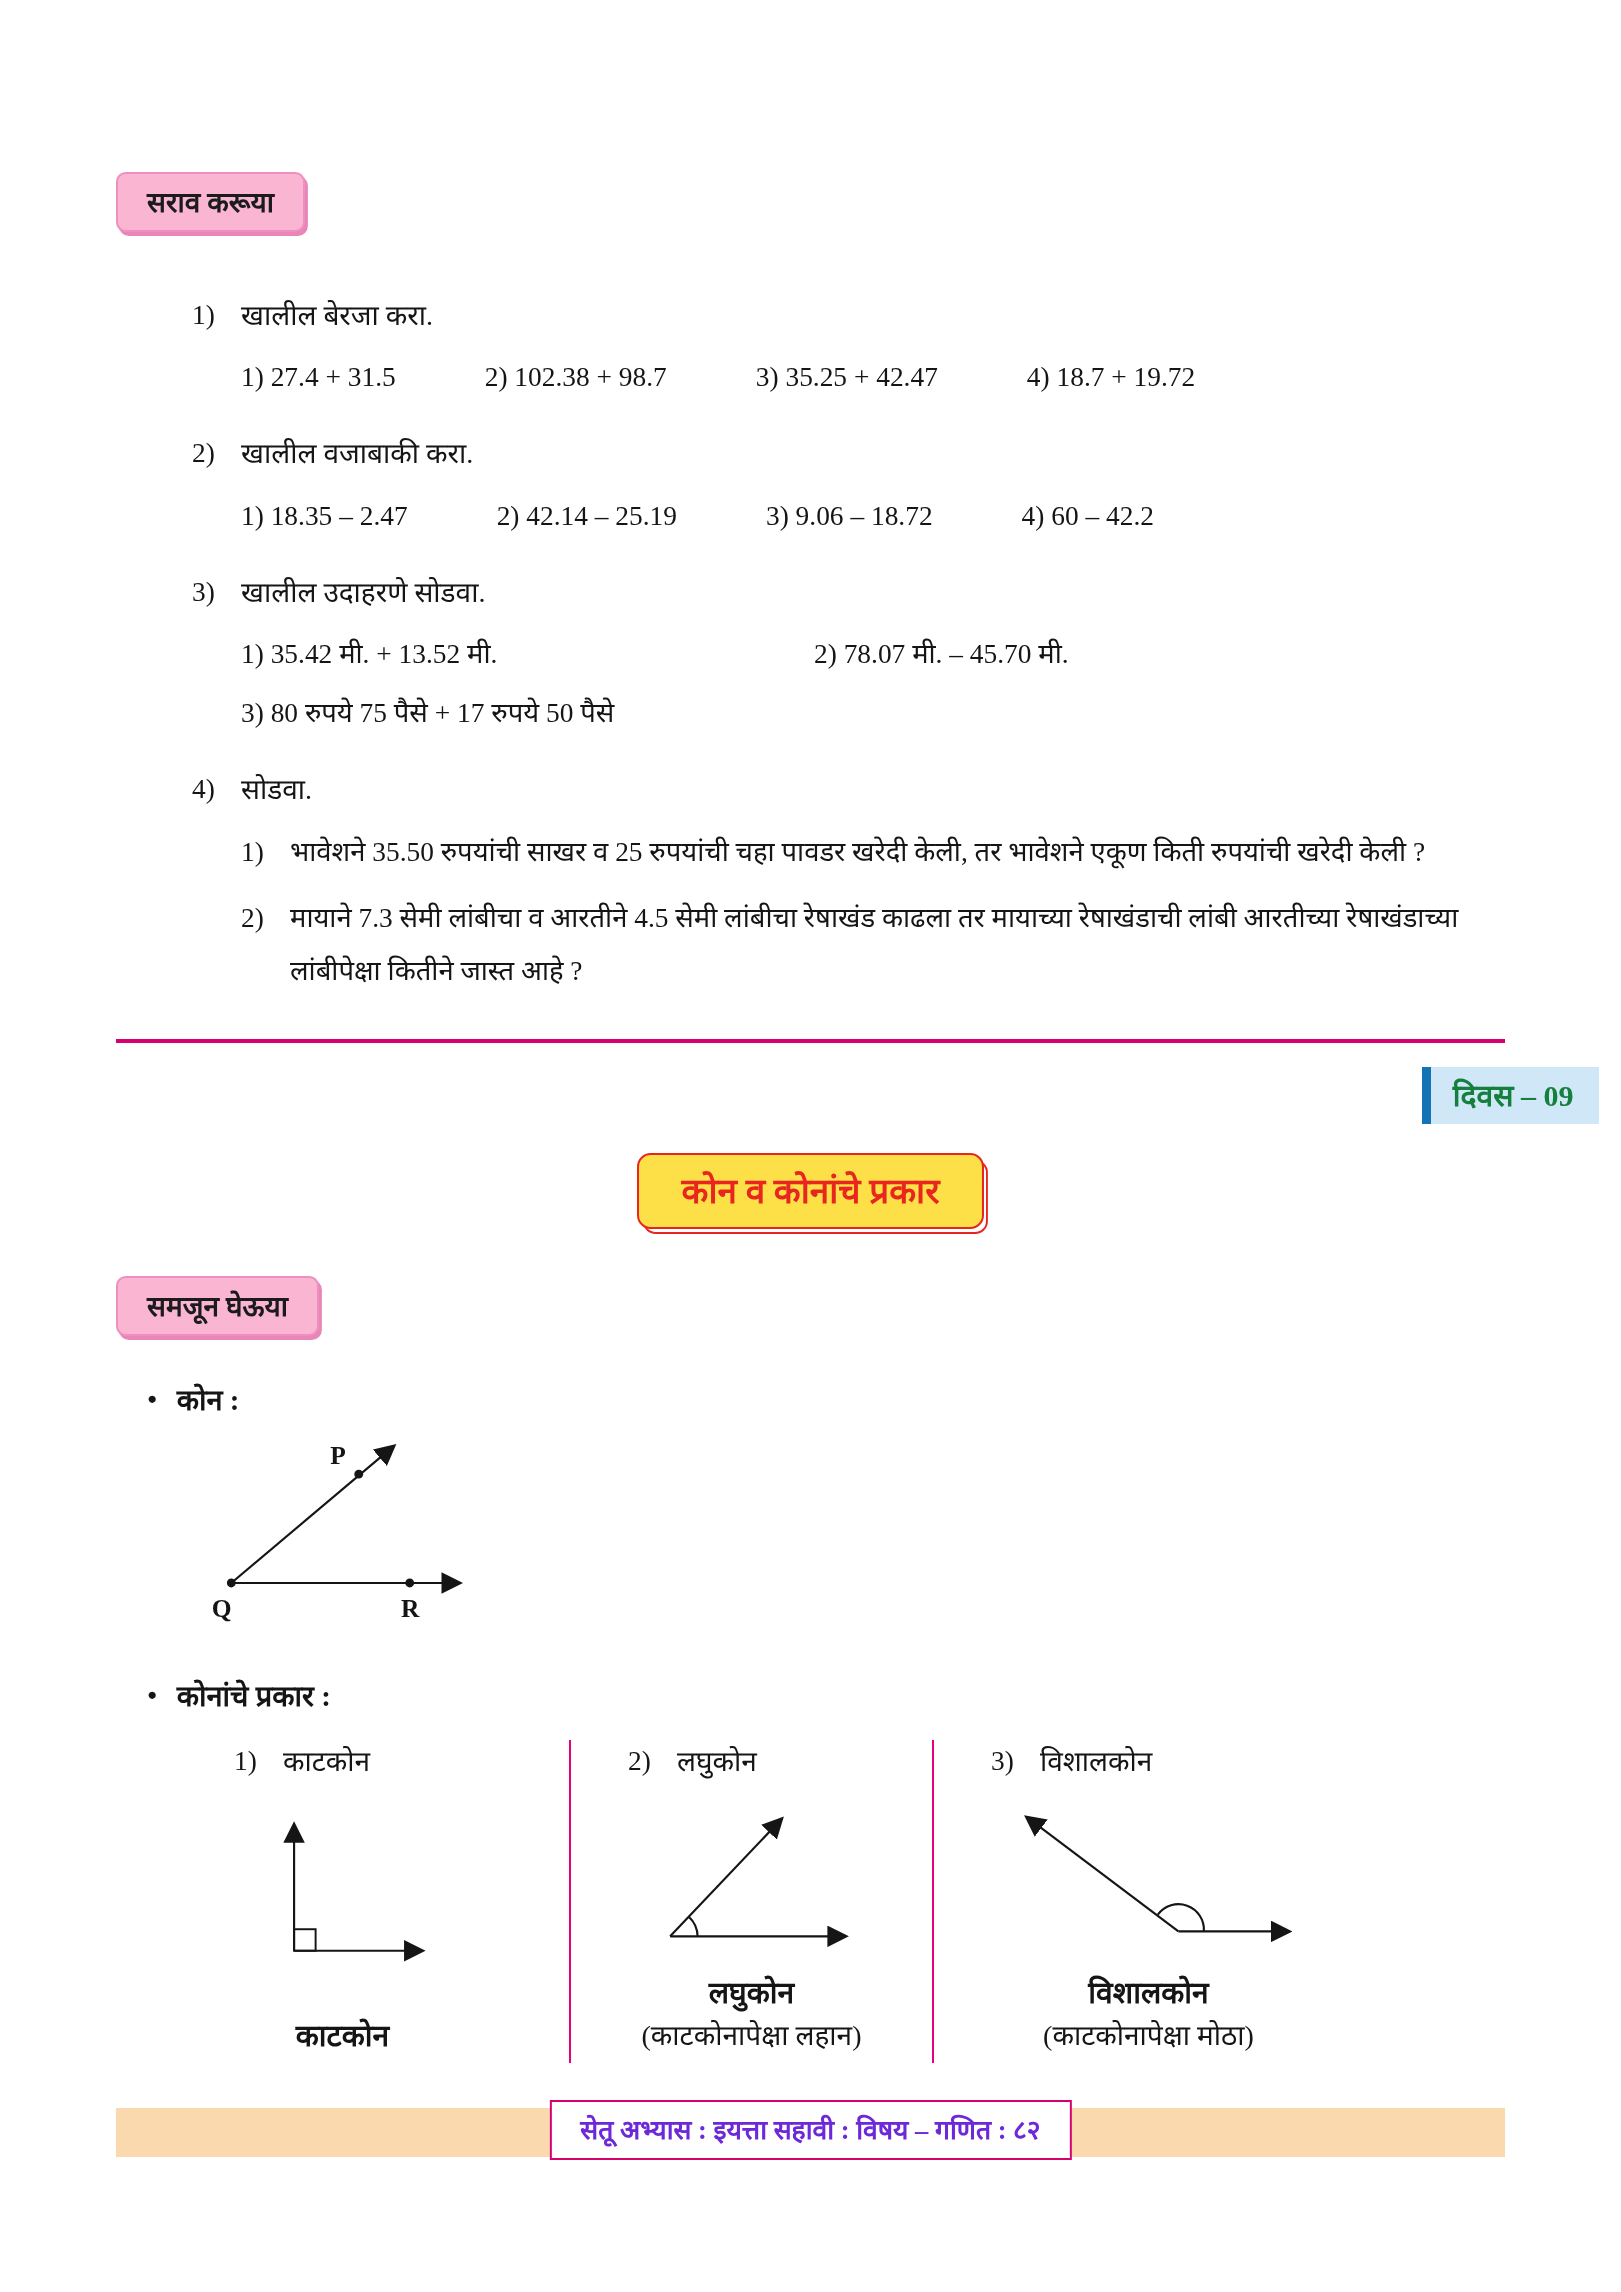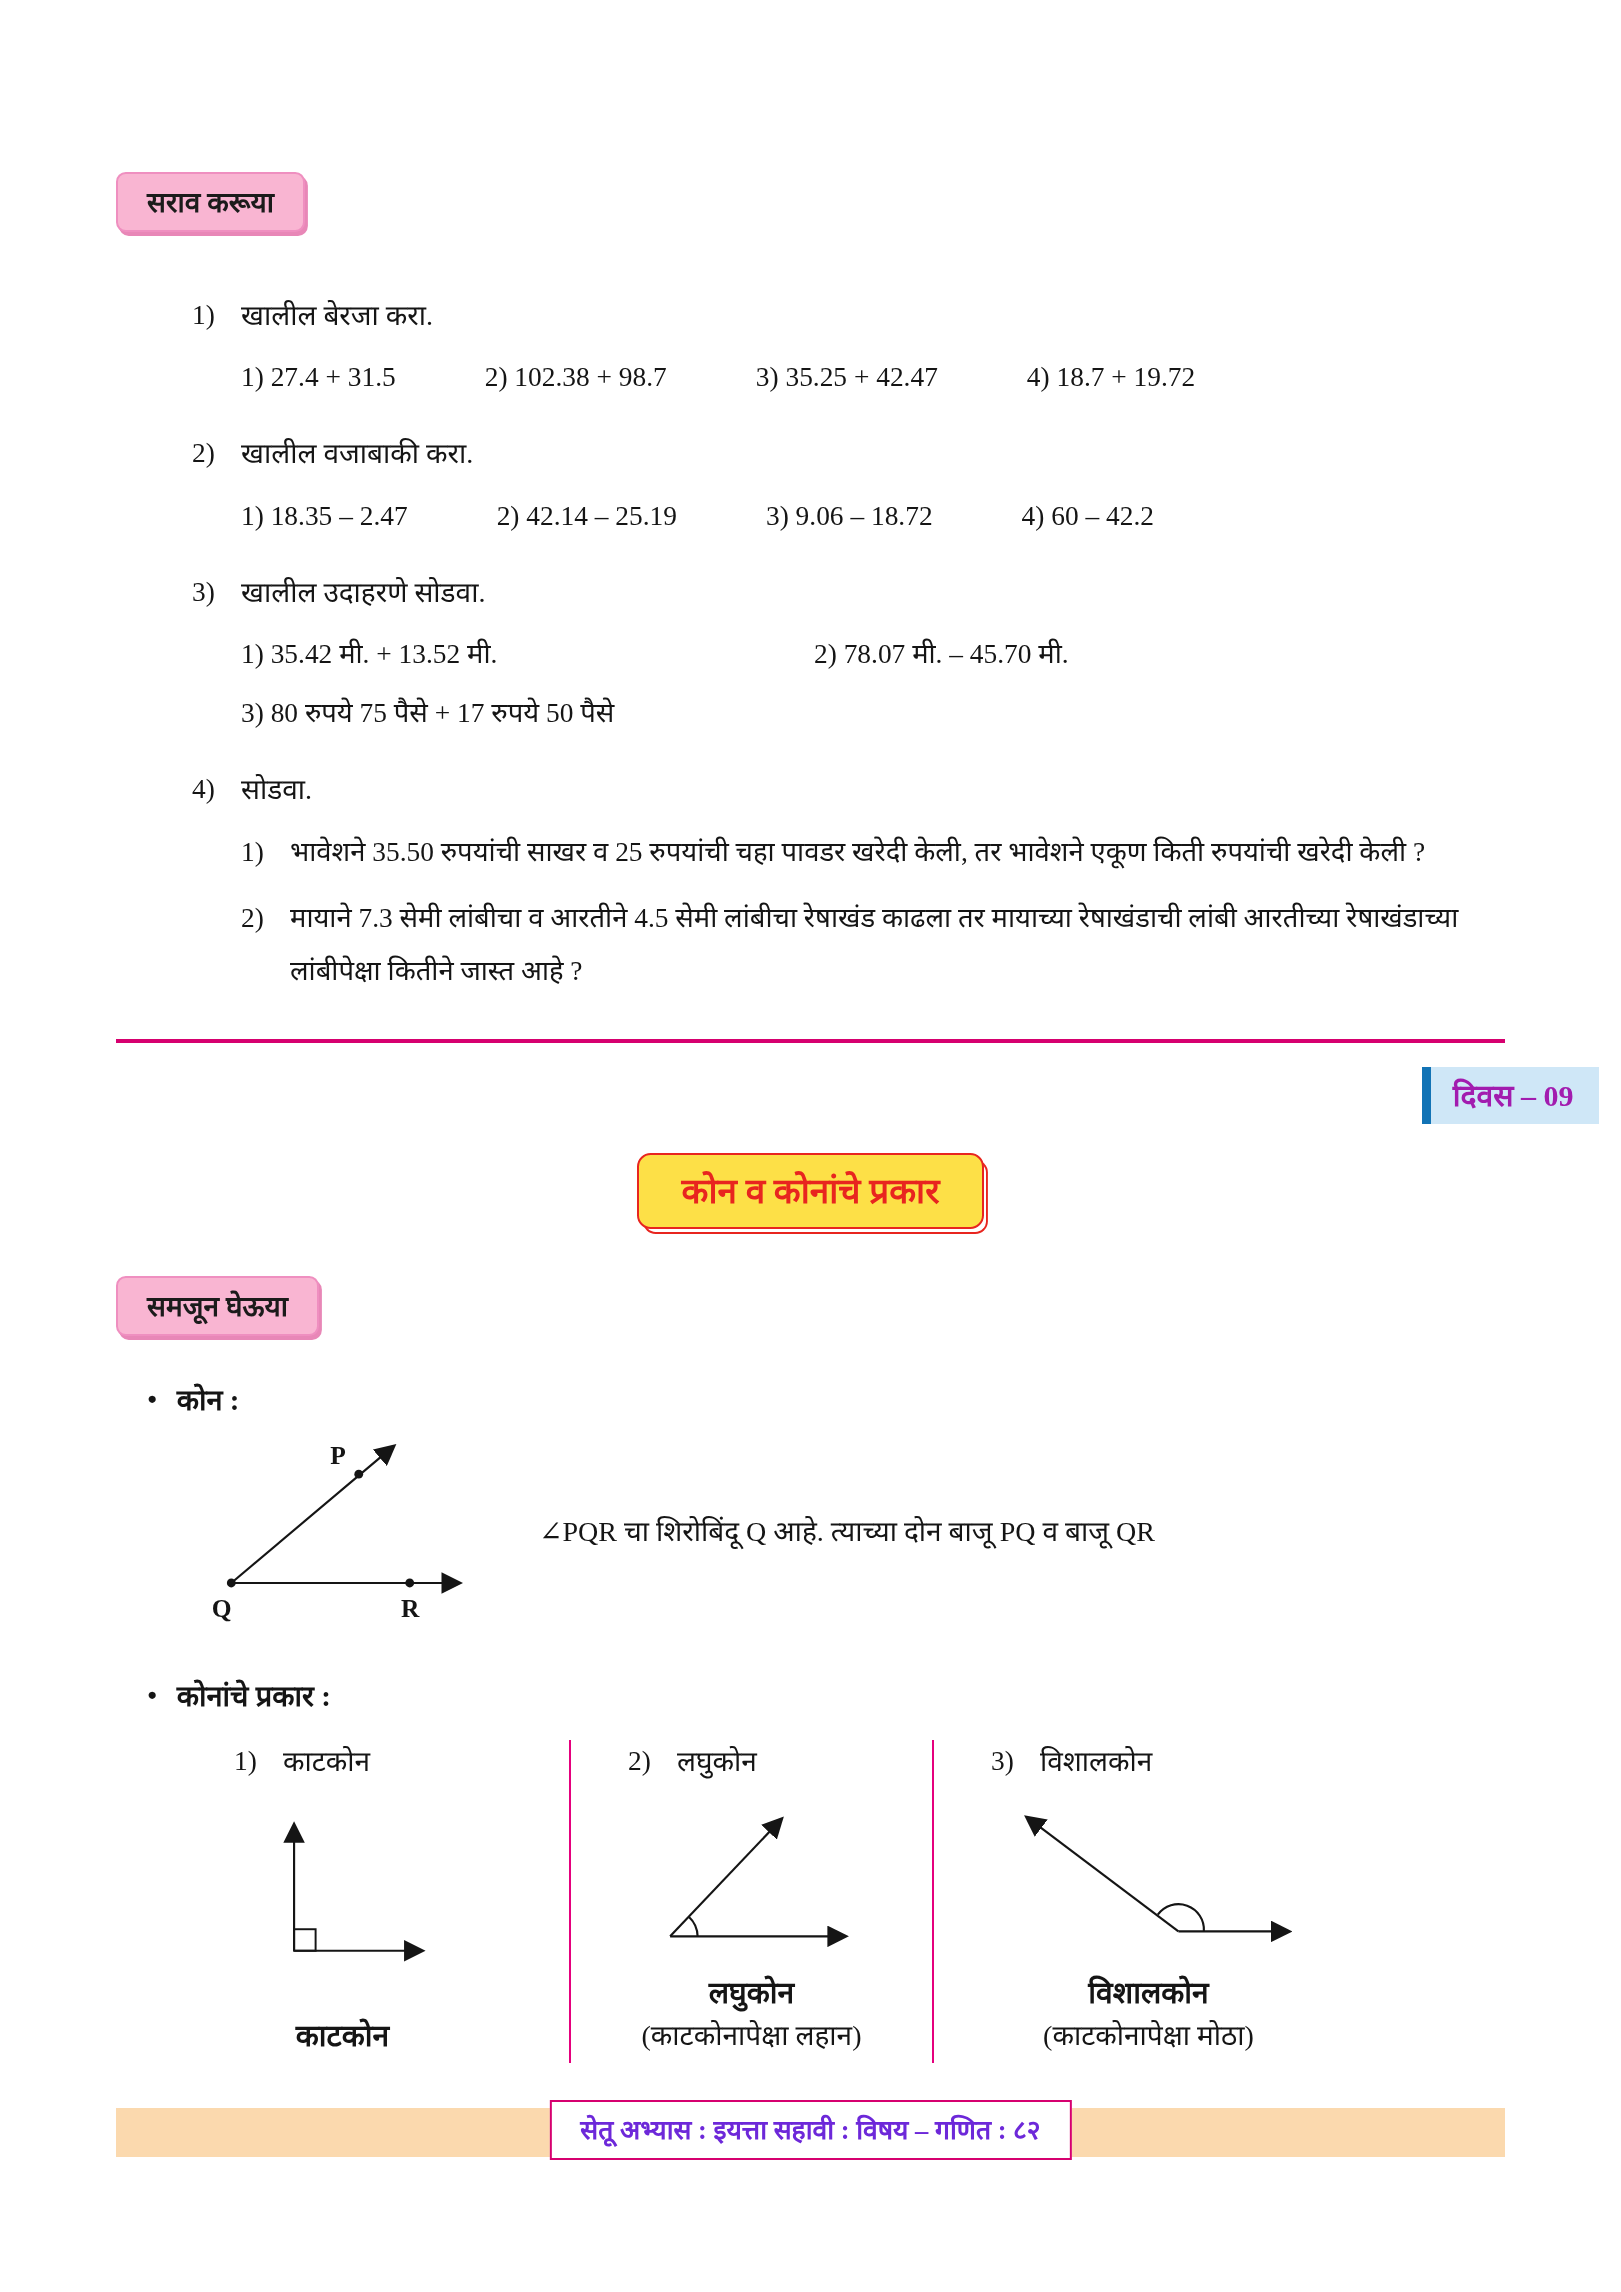--- a/index.html
+++ b/index.html
@@ -30,21 +30,21 @@
   .wp-num { width:49px; flex:none; font-size:27.4px; line-height:53px; }
   .wp-text { font-size:27.4px; line-height:53px; max-width:1294px; }
 
   
   .divider { margin-top:41px; height:3.9px; background:#d6006f; }
 
   
   .day-row { text-align:right; margin-top:23.5px; margin-right:-94px; }
   .day-badge {
     display:inline-block; background:#cfe7f7; border-left:9.8px solid #1273b5;
-    color:#a21caf; font-weight:bold; font-size:30px; padding:6.9px 25.5px 8.8px 21.6px;
+    color:#15803d; font-weight:bold; font-size:30px; padding:6.9px 25.5px 8.8px 21.6px;
   }
 
   
   .title-row { text-align:center; margin-top:29px; }
   .title-box {
     display:inline-block; background:#fde047; border:2.9px solid #e8251f; border-radius:13.7px;
     color:#e8251f; font-weight:bold; font-size:35px; padding:11.8px 43px 13.7px 43px;
     box-shadow:4.9px 5.9px 0 -2.9px #ffffff, 4.9px 5.9px 0 -1px #e8251f;
   }
 
@@ -183,21 +183,20 @@
       <svg class="angle-pqr" width="304" height="201" viewBox="0 0 310 205">
         <line class="ln" x1="38" y1="155" x2="203" y2="16" marker-end="url(#arrowhead)"></line>
         <line class="ln" x1="38" y1="155" x2="270" y2="155" marker-end="url(#arrowhead)"></line>
         <circle class="dot" cx="38" cy="155" r="4.5"></circle>
         <circle class="dot" cx="168" cy="44" r="4.5"></circle>
         <circle class="dot" cx="220" cy="155" r="4.5"></circle>
         <text x="139" y="34">P</text>
         <text x="18" y="190">Q</text>
         <text x="211" y="190">R</text>
       </svg>
-      <div class="angle-desc">∠PQR चा शिरोबिंदू Q आहे. त्याच्या दोन बाजू PQ व बाजू QR</div>
     </div>
 
     
     <div class="bullet-line">
       <span class="bullet">●</span>
       <span class="bullet-text">कोनांचे प्रकार :</span>
     </div>
 
     <div class="types-grid">
 

